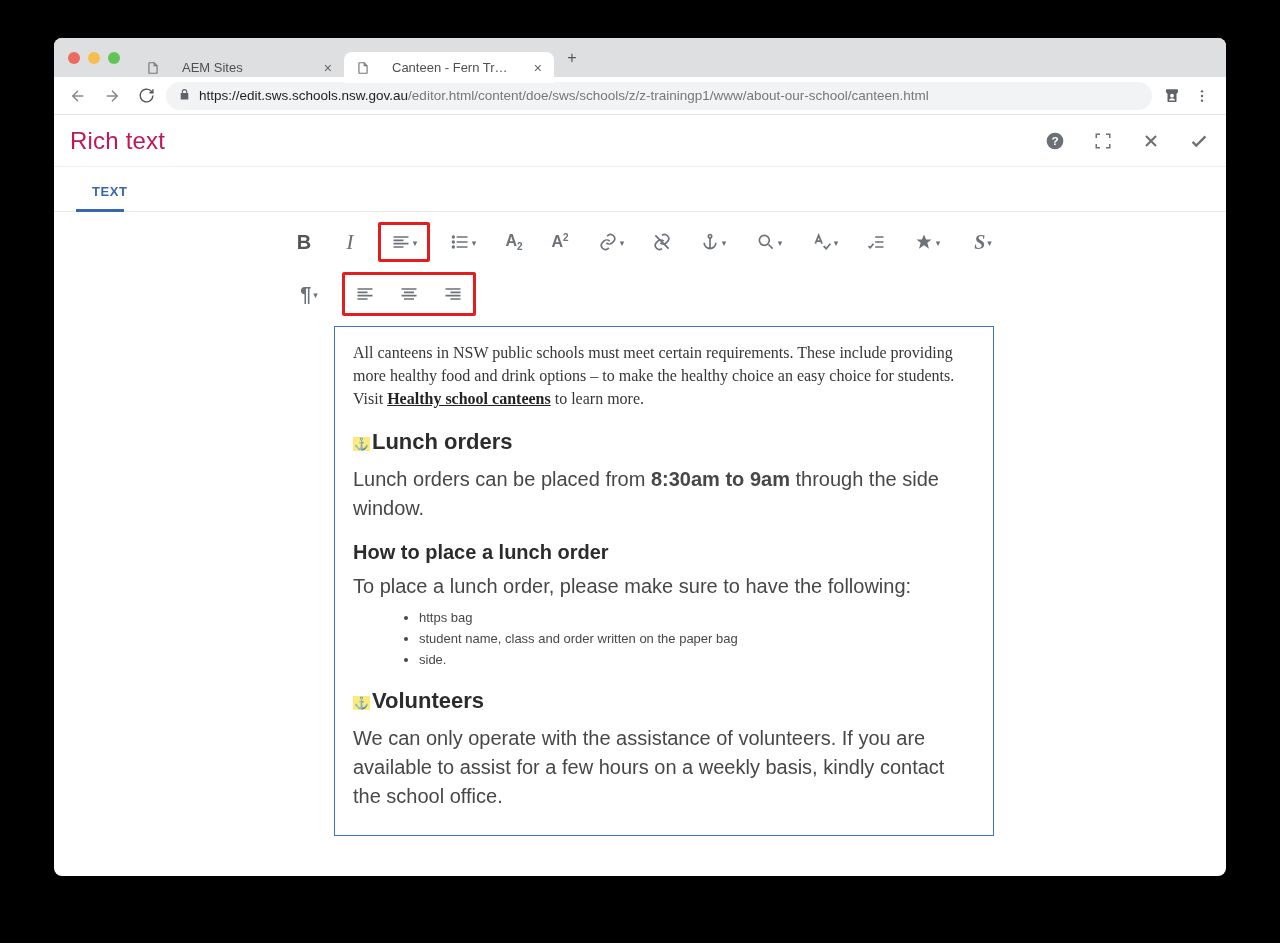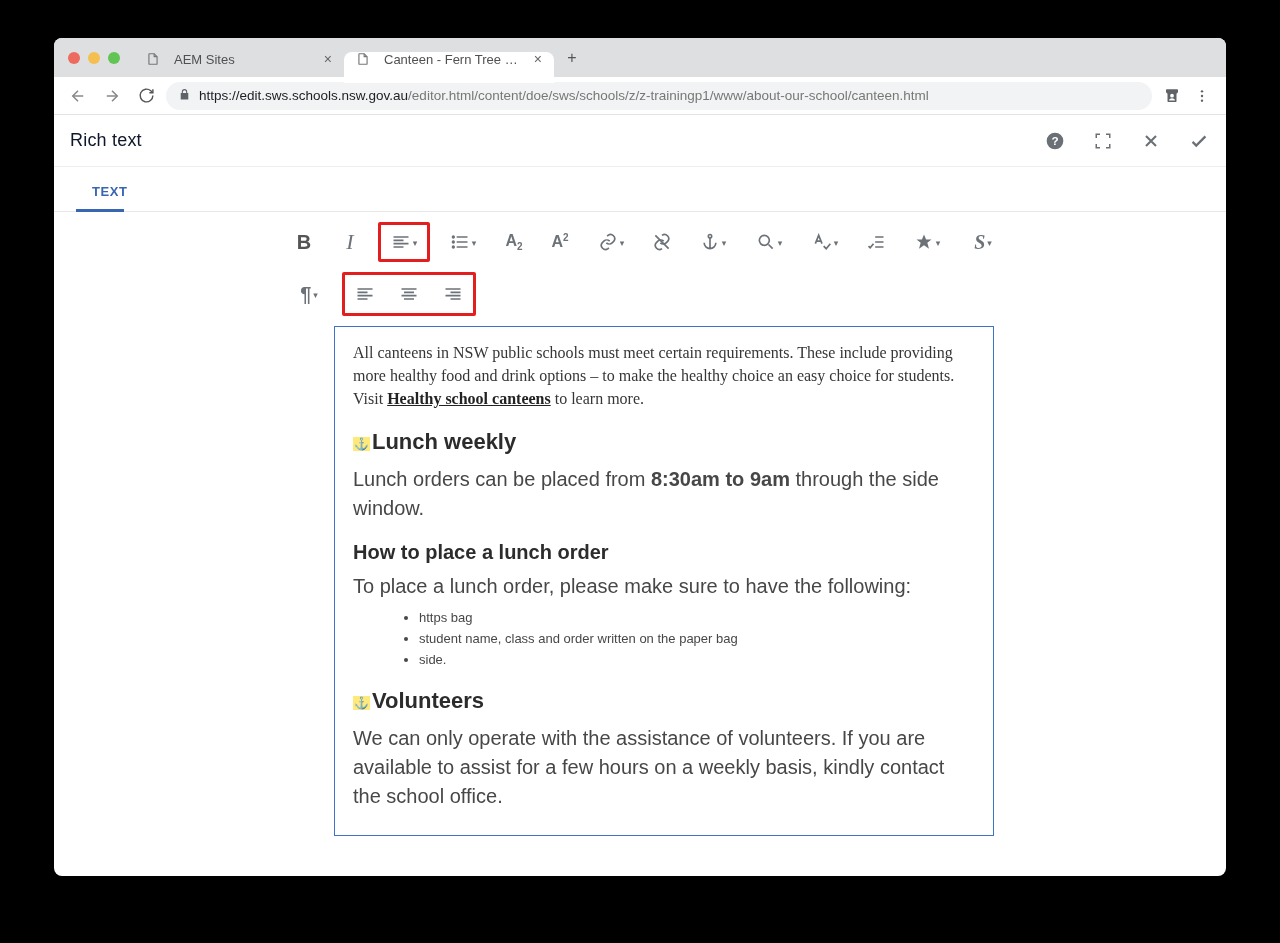--- a/index.html
+++ b/index.html
@@ -10,21 +10,21 @@
     position: absolute; left: 54px; top: 38px; width: 1172px; height: 838px;
     background: #fff; border-radius: 8px; overflow: hidden;
     box-shadow: 0 10px 40px rgba(0,0,0,.5);
   }
   
   .chrome-tabs { height: 39px; background:#dedfe1; display:flex; align-items:center; }
   .traffic { display:flex; gap:8px; padding:0 14px; }
   .dot { width:12px; height:12px; border-radius:50%; }
   .dot.red{background:#ec6a5e}.dot.yellow{background:#f5bf4f}.dot.green{background:#61c454}
   .tab {
-    height: 31px; margin-top:20px; display:flex; align-items:flex-start; gap:14px;
+    height: 31px; margin-top:20px; display:flex; align-items:center; gap:22px;
     padding:0 12px; color:#505050; font-size:13px; position:relative;
     border-top-left-radius:8px; border-top-right-radius:8px;
     min-width: 210px; max-width:210px;
   }
   .tab.active{ background:#fff; }
   .tab .page-icon{ width:14px;height:14px;display:flex;align-items:center;justify-content:center;color:#777;}
   .tab .label{ white-space:nowrap; overflow:hidden; text-overflow:ellipsis; flex:1;}
   .tab .close{ color:#666; font-size:14px; line-height:1; }
   .newtab{ width:24px;height:24px;display:flex;align-items:center;justify-content:center;color:#555;margin-left:6px;font-size:16px;}
   .addrbar{
@@ -42,21 +42,21 @@
   .url-text .host{color:#202124;}
   .url-text .path{color:#777;}
   .right-icons{display:flex;gap:2px;align-items:center;}
   .right-icons .nav-btn{color:#5f6368;}
 
   
   .dlg-header{
     display:flex;align-items:center;justify-content:space-between;
     padding:0 16px; height:52px; border-bottom:1px solid #eceef0;
   }
-  .dlg-title{font-size:18px;color:#0f172a;font-weight:300;letter-spacing:.2px;}
+  .dlg-title{font-size:24px;color:#be185d;font-weight:300;letter-spacing:.2px;}
   .dlg-actions{display:flex;gap:26px;align-items:center;color:#6a7075;}
   .dlg-actions .act{width:22px;height:22px;display:flex;align-items:center;justify-content:center;}
   
   
   .dlg-tabs{display:flex;padding:0 30px;border-bottom:1px solid #e6e8ea;position:relative;}
   .dlg-tab{padding:17px 8px 12px; color:#3866b3; font-size:13px; font-weight:700; letter-spacing:.6px;}
   .dlg-tab-underline{position:absolute;bottom:-1px;left:22px;width:48px;height:3px;background:#3866b3;}
 
   
   .toolbar-wrap{padding:10px 0 0 232px;}
@@ -313,21 +313,21 @@
       </div>
     </div>
 
     <div class="rte-wrap">
       <div class="rte">
         <p>
           <span>All canteens in NSW public schools must meet certain requirements. These include providing more healthy food and drink options – to make the healthy choice an easy choice for students. Visit </span><a href="#">Healthy school canteens</a><span> to learn more.</span>
         </p>
 
 
-        <h3><span class="anchor">⚓</span><span>Lunch weekly</span></h3>
+        <h3><span class="anchor">⚓</span><span>Lunch orders</span></h3>
 
         <p class="body">
           <span>Lunch orders can be placed from </span><span class="bold">8:30am to 9am</span><span> through the side window.</span>
         </p>
 
         <h4>How to place a lunch order</h4>
         <p class="body">To place a lunch order, please make sure to have the following:</p>
         <ul>
           <li>https bag</li>
           <li>student name, class and order written on the paper bag</li>

